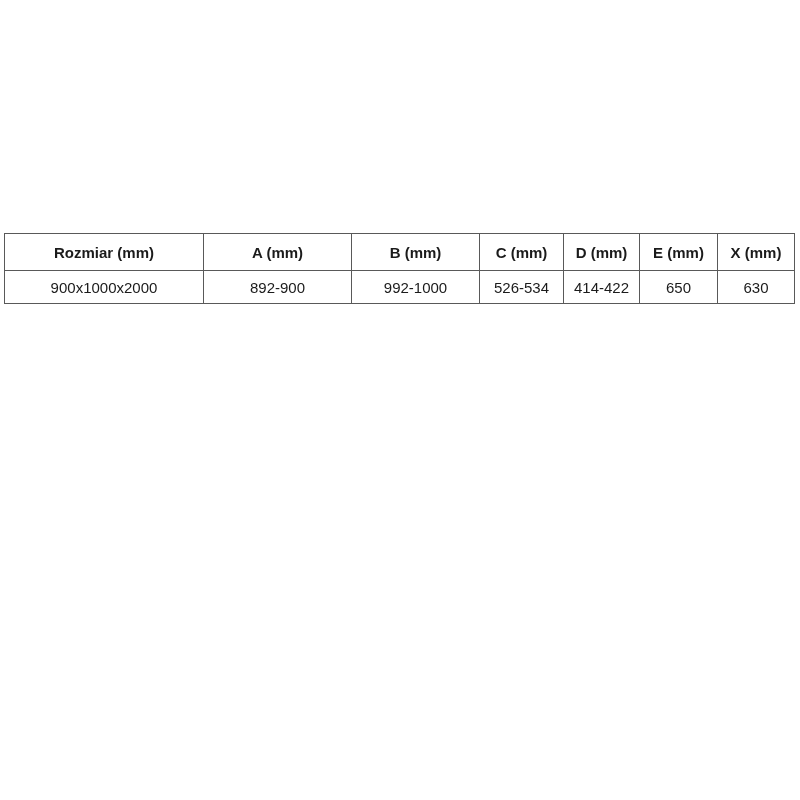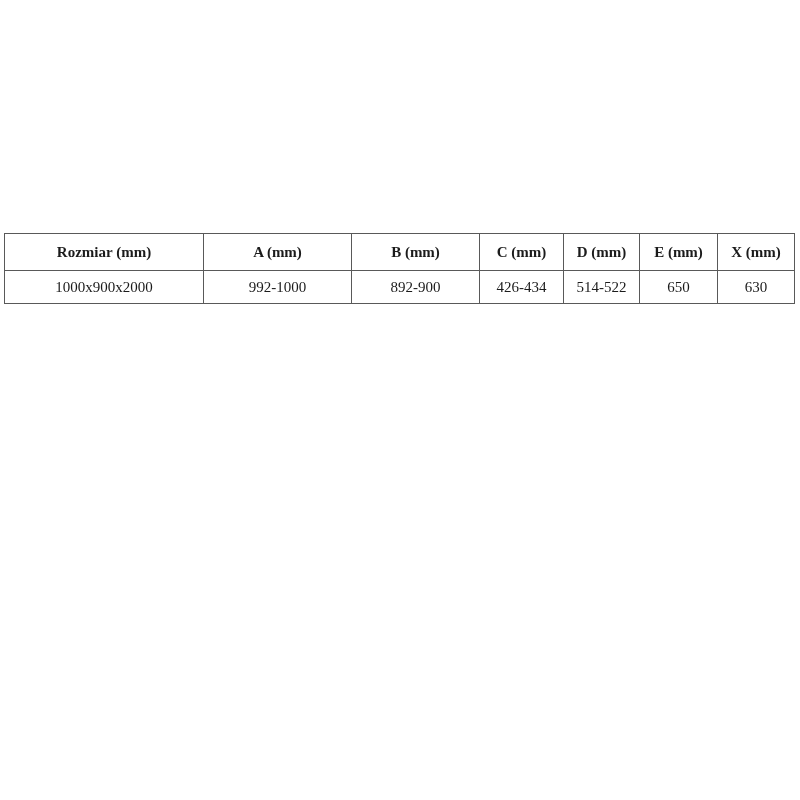--- a/index.html
+++ b/index.html
@@ -9,21 +9,20 @@
     width: 800px;
     height: 800px;
     font-family: "Liberation Sans", sans-serif;
   }
   .page {
     position: relative;
     width: 800px;
     height: 772px;
     background: #ffffff;
     overflow: hidden;
-    font-family: Liberation Serif, serif;
   }
   table.size-table {
     position: absolute;
     left: 4px;
     top: 233px;
     width: 790px;
     border-collapse: collapse;
     table-layout: fixed;
     background: #ffffff;
   }
@@ -75,23 +74,23 @@
           <th>A (mm)</th>
           <th>B (mm)</th>
           <th>C (mm)</th>
           <th>D (mm)</th>
           <th>E (mm)</th>
           <th>X (mm)</th>
         </tr>
       </thead>
     <tbody>
         <tr>
-          <td>1000x900x2000</td>
+          <td>900x1000x2000</td>
+          <td>892-900</td>
           <td>992-1000</td>
-          <td>892-900</td>
-          <td>426-434</td>
-          <td>514-522</td>
+          <td>526-534</td>
+          <td>414-422</td>
           <td>650</td>
           <td>630</td>
         </tr>
       </tbody>
   </table>
 </div>
 
 </body></html>

